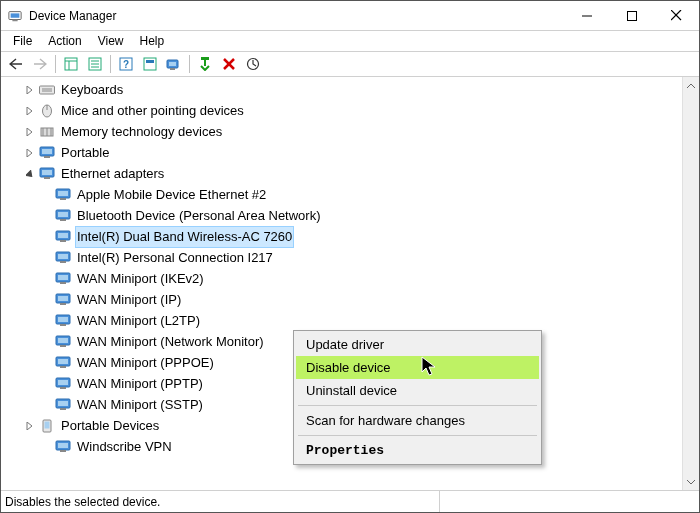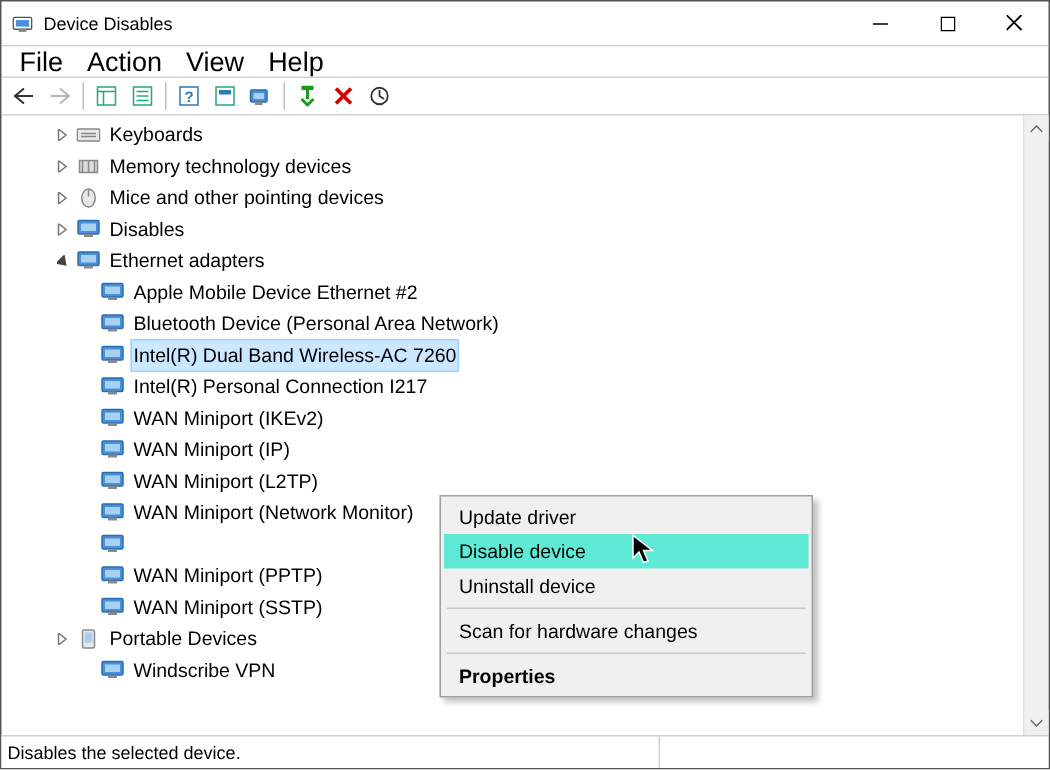--- a/index.html
+++ b/index.html
@@ -45,21 +45,21 @@
     display: flex; align-items: center; justify-content: center;
     font-family: "Segoe UI Symbol", sans-serif;
   }
   .win-btn svg { display: block; }
   
   .menubar {
     height: 20px;
     display: flex;
     align-items: center;
     padding-left: 4px;
-    font-size: 18px;
+    font-size: 12px;
   }
   .menubar .menu-item {
     padding: 2px 8px;
   }
   
   .toolbar {
     height: 26px;
     display: flex;
     align-items: center;
     padding: 0 4px;
@@ -74,21 +74,21 @@
   }
   .tool-sep {
     width: 1px; height: 18px;
     background: #c0c0c0;
     margin: 0 2px;
   }
   
   .tree-area {
     flex: 1;
     position: relative;
-    padding: 2px 0 2px 16px;
+    padding: 2px 0 2px 4px;
     overflow: hidden;
     border-bottom: 1px solid #d0d0d0;
   }
   .tree {
     font-size: 13px;
     line-height: 20px;
   }
   .tree-row {
     display: flex;
     align-items: center;
@@ -142,23 +142,23 @@
     padding: 2px;
     font-size: 13px;
   }
   .ctx-item {
     height: 23px;
     display: flex;
     align-items: center;
     padding: 0 10px;
   }
   .ctx-item.highlight {
-    background: #5eead4;
-  }
-  .ctx-item.bold { font-weight: bold; }
+    background: #bef264;
+  }
+  .ctx-item.bold { font-weight: bold; font-family: Liberation Mono, monospace; }
   .ctx-sep {
     height: 1px;
     background: #c8c8c8;
     margin: 3px 2px;
   }
   
   .cursor {
     position: absolute;
     left: 420px;
     top: 279px;
@@ -183,21 +183,21 @@
 <div class="window">
 
   <div class="titlebar">
     <span class="app-icon">
       <svg width="14" height="14" viewBox="0 0 16 16">
         <rect x="1" y="3" width="14" height="9" rx="1" fill="#fff" stroke="#555"></rect>
         <rect x="3" y="5" width="10" height="5" fill="#4a90d9"></rect>
         <rect x="5" y="12" width="6" height="2" fill="#888"></rect>
       </svg>
     </span>
-    <div class="title">Device Disables</div>
+    <div class="title">Device Manager</div>
     <div class="win-controls">
       <div class="win-btn">
         <svg width="10" height="10">
             <line x1="0" y1="5" x2="10" y2="5" stroke="#000" stroke-width="1"></line>
           </svg>
       </div>
       <div class="win-btn">
         <svg width="10" height="10">
             <rect x="0.5" y="0.5" width="9" height="9" fill="none" stroke="#000" stroke-width="1"></rect>
           </svg>
@@ -307,61 +307,61 @@
       </div>
 
       <div class="tree-row">
         <span class="indent" style="width:18px"></span>
         <span class="expander">
             <svg width="8" height="8">
               <path d="M1 0 L6 4 L1 8 Z" fill="none" stroke="#777"></path>
             </svg>
           </span>
         <span class="node-icon">
+            <svg width="12" height="14">
+              <ellipse cx="6" cy="7" rx="4.5" ry="6" fill="#e8e8e8" stroke="#888"></ellipse>
+              <line x1="6" y1="1" x2="6" y2="6" stroke="#888"></line>
+            </svg>
+          </span>
+        <span class="tree-label">Mice and other pointing devices</span>
+      </div>
+
+      <div class="tree-row">
+        <span class="indent" style="width:18px"></span>
+        <span class="expander">
+            <svg width="8" height="8">
+              <path d="M1 0 L6 4 L1 8 Z" fill="none" stroke="#777"></path>
+            </svg>
+          </span>
+        <span class="node-icon">
             <svg width="16" height="12">
               <rect x="2" y="2" width="12" height="8" fill="#dcdcdc" stroke="#888"></rect>
               <line x1="4" y1="2" x2="4" y2="10" stroke="#888"></line>
               <line x1="8" y1="2" x2="8" y2="10" stroke="#888"></line>
               <line x1="12" y1="2" x2="12" y2="10" stroke="#888"></line>
             </svg>
           </span>
         <span class="tree-label">Memory technology devices</span>
       </div>
 
       <div class="tree-row">
         <span class="indent" style="width:18px"></span>
         <span class="expander">
             <svg width="8" height="8">
               <path d="M1 0 L6 4 L1 8 Z" fill="none" stroke="#777"></path>
             </svg>
           </span>
         <span class="node-icon">
-            <svg width="12" height="14">
-              <ellipse cx="6" cy="7" rx="4.5" ry="6" fill="#e8e8e8" stroke="#888"></ellipse>
-              <line x1="6" y1="1" x2="6" y2="6" stroke="#888"></line>
-            </svg>
-          </span>
-        <span class="tree-label">Mice and other pointing devices</span>
-      </div>
-
-      <div class="tree-row">
-        <span class="indent" style="width:18px"></span>
-        <span class="expander">
-            <svg width="8" height="8">
-              <path d="M1 0 L6 4 L1 8 Z" fill="none" stroke="#777"></path>
-            </svg>
-          </span>
-        <span class="node-icon">
-            <svg width="16" height="14">
-              <rect x="1" y="1" width="14" height="9" rx="1" fill="#4a90d9" stroke="#2a6cb0"></rect>
-              <rect x="3" y="3" width="10" height="5" fill="#a8d0f0"></rect>
-              <rect x="5" y="10" width="6" height="2" fill="#888"></rect>
-            </svg>
-          </span>
-        <span class="tree-label">Disables</span>
+            <svg width="16" height="14">
+              <rect x="1" y="1" width="14" height="9" rx="1" fill="#4a90d9" stroke="#2a6cb0"></rect>
+              <rect x="3" y="3" width="10" height="5" fill="#a8d0f0"></rect>
+              <rect x="5" y="10" width="6" height="2" fill="#888"></rect>
+            </svg>
+          </span>
+        <span class="tree-label">Portable</span>
       </div>
 
       <div class="tree-row">
         <span class="indent" style="width:18px"></span>
         <span class="expander">
             <svg width="8" height="8">
               <path d="M0 2 L7 2 L3.5 7 Z" fill="#444" stroke="#444" transform="rotate(-45 4 4)"></path>
             </svg>
           </span>
         <span class="node-icon">
@@ -464,20 +464,21 @@
         </div>
       <div class="tree-row">
           <span class="indent" style="width:50px"></span>
           <span class="node-icon">
             <svg width="16" height="14">
               <rect x="1" y="1" width="14" height="9" rx="1" fill="#4a90d9" stroke="#2a6cb0"></rect>
               <rect x="3" y="3" width="10" height="5" fill="#a8d0f0"></rect>
               <rect x="5" y="10" width="6" height="2" fill="#888"></rect>
             </svg>
           </span>
+          <span class="tree-label">WAN Miniport (PPPOE)</span>
         </div>
       <div class="tree-row">
           <span class="indent" style="width:50px"></span>
           <span class="node-icon">
             <svg width="16" height="14">
               <rect x="1" y="1" width="14" height="9" rx="1" fill="#4a90d9" stroke="#2a6cb0"></rect>
               <rect x="3" y="3" width="10" height="5" fill="#a8d0f0"></rect>
               <rect x="5" y="10" width="6" height="2" fill="#888"></rect>
             </svg>
           </span>

